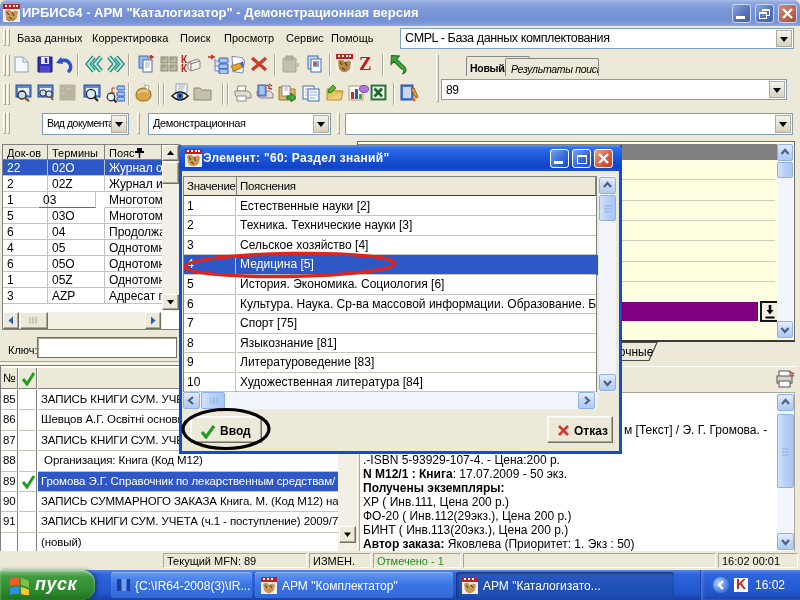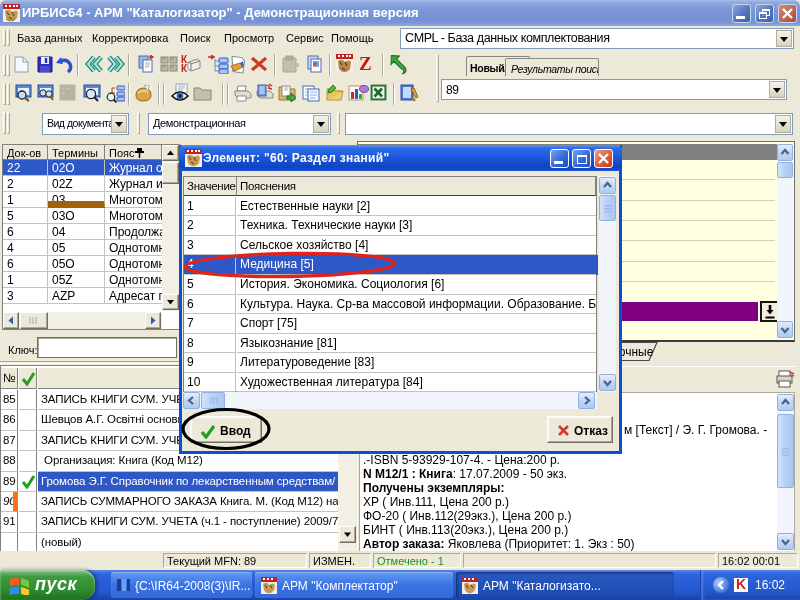--- a/index.html
+++ b/index.html
@@ -435,21 +435,21 @@
       </svg>
     <div id="ltrows">
         <div class="lt-row-sel" style="left:0;top:15px;width:159px;height:16px;"></div>
         <div class="lt-c" style="color:#fff;left:0;top:15px;width:45px;height:16px;border-bottom:1px solid #C5C2B8;">22</div>
         <div class="lt-c" style="color:#fff;left:45px;top:15px;width:57px;height:16px;border-bottom:1px solid #C5C2B8;">02O</div>
         <div class="lt-c" style="color:#fff;left:102px;top:15px;width:57px;height:16px;border-bottom:1px solid #C5C2B8;border-right:none;">Журнал от</div>
         <div class="lt-c" style="left:0;top:31px;width:45px;height:16px;border-bottom:1px solid #C5C2B8;">2</div>
         <div class="lt-c" style="left:45px;top:31px;width:57px;height:16px;border-bottom:1px solid #C5C2B8;">02Z</div>
         <div class="lt-c" style="left:102px;top:31px;width:57px;height:16px;border-bottom:1px solid #C5C2B8;border-right:none;">Журнал ин</div>
         <div class="lt-c" style="left:0;top:47px;width:45px;height:16px;border-bottom:1px solid #C5C2B8;">1</div>
-        <div class="lt-c" style="left:45px;top:47px;width:57px;height:16px;border-bottom:7px solid #a16207;">03</div>
+        <div class="lt-c" style="left:36px;top:47px;width:57px;height:16px;border-bottom:1px solid #a16207;">03</div>
         <div class="lt-c" style="left:102px;top:47px;width:57px;height:16px;border-bottom:1px solid #C5C2B8;border-right:none;">Многотомн</div>
         <div class="lt-c" style="left:0;top:63px;width:45px;height:16px;border-bottom:1px solid #C5C2B8;">5</div>
         <div class="lt-c" style="left:45px;top:63px;width:57px;height:16px;border-bottom:1px solid #C5C2B8;">03O</div>
         <div class="lt-c" style="left:102px;top:63px;width:57px;height:16px;border-bottom:1px solid #C5C2B8;border-right:none;">Многотомн</div>
         <div class="lt-c" style="left:0;top:79px;width:45px;height:16px;border-bottom:1px solid #C5C2B8;">6</div>
         <div class="lt-c" style="left:45px;top:79px;width:57px;height:16px;border-bottom:1px solid #C5C2B8;">04</div>
         <div class="lt-c" style="left:102px;top:79px;width:57px;height:16px;border-bottom:1px solid #C5C2B8;border-right:none;">Продолжаю</div>
         <div class="lt-c" style="left:0;top:95px;width:45px;height:16px;border-bottom:1px solid #C5C2B8;">4</div>
         <div class="lt-c" style="left:45px;top:95px;width:57px;height:16px;border-bottom:1px solid #C5C2B8;">05</div>
         <div class="lt-c" style="left:102px;top:95px;width:57px;height:16px;border-bottom:1px solid #C5C2B8;border-right:none;">Однотомн</div>
@@ -519,21 +519,21 @@
         <div class="bt-cell" style="left:0;top:85px;width:17px;height:21px;border-right:1px solid #808080;border-bottom:1px solid #C5C2B8;padding:3px 0 0 2px;">88</div>
         <div class="bt-cell" style="left:18px;top:85px;width:18px;height:21px;border-right:1px solid #808080;border-bottom:1px solid #C5C2B8;"></div>
         <div class="bt-cell" style="left:37px;top:85px;width:301px;height:21px;border-bottom:1px solid #C5C2B8;padding:3px 0 0 3px;">&nbsp;Организация: Книга (Код М12)</div>
         <div style="position:absolute;left:37px;top:106px;width:300px;height:20px;background:#2E58C5;"></div>
         <div class="bt-cell" style="left:0;top:106px;width:17px;height:20px;border-right:1px solid #808080;border-bottom:1px solid #C5C2B8;padding:3px 0 0 2px;">89</div>
         <div class="bt-cell" style="left:18px;top:106px;width:18px;height:20px;border-right:1px solid #808080;border-bottom:1px solid #C5C2B8;"></div>
         <svg style="position:absolute;left:20px;top:109px;" width="15" height="14">
           <path d="M2 7 l4 5 l7 -11" stroke="#1F9E1F" stroke-width="3" fill="none"></path>
         </svg>
         <div class="bt-cell" style="color:#fff;left:37px;top:106px;width:301px;height:20px;border-bottom:1px solid #C5C2B8;padding:3px 0 0 3px;">Громова Э.Г. Справочник по лекарственным средствам/</div>
-        <div class="bt-cell" style="left:0;top:126px;width:17px;height:20px;border-right:5px solid #f97316;border-bottom:1px solid #C5C2B8;padding:3px 0 0 2px;font-style:italic;">90</div>
+        <div class="bt-cell" style="left:0;top:126px;width:17px;height:20px;border-right:1px solid #f97316;border-bottom:1px solid #C5C2B8;padding:3px 0 0 2px;">90</div>
         <div class="bt-cell" style="left:18px;top:126px;width:18px;height:20px;border-right:1px solid #808080;border-bottom:1px solid #C5C2B8;"></div>
         <div class="bt-cell" style="left:37px;top:126px;width:301px;height:20px;border-bottom:1px solid #C5C2B8;padding:3px 0 0 3px;">ЗАПИСЬ СУММАРНОГО ЗАКАЗА  Книга. М. (Код М12) на 2</div>
         <div class="bt-cell" style="left:0;top:146px;width:17px;height:21px;border-right:1px solid #808080;border-bottom:1px solid #C5C2B8;padding:3px 0 0 2px;">91</div>
         <div class="bt-cell" style="left:18px;top:146px;width:18px;height:21px;border-right:1px solid #808080;border-bottom:1px solid #C5C2B8;"></div>
         <div class="bt-cell" style="left:37px;top:146px;width:301px;height:21px;border-bottom:1px solid #C5C2B8;padding:3px 0 0 3px;">ЗАПИСЬ КНИГИ СУМ. УЧЕТА (ч.1 - поступление)  2009/70</div>
         <div class="bt-cell" style="left:0;top:167px;width:17px;height:20px;border-right:1px solid #808080;border-bottom:1px solid #C5C2B8;padding:3px 0 0 2px;"></div>
         <div class="bt-cell" style="left:18px;top:167px;width:18px;height:20px;border-right:1px solid #808080;border-bottom:1px solid #C5C2B8;"></div>
         <div class="bt-cell" style="left:37px;top:167px;width:301px;height:20px;border-bottom:1px solid #C5C2B8;padding:3px 0 0 3px;">(новый)</div>
       </div>
 

